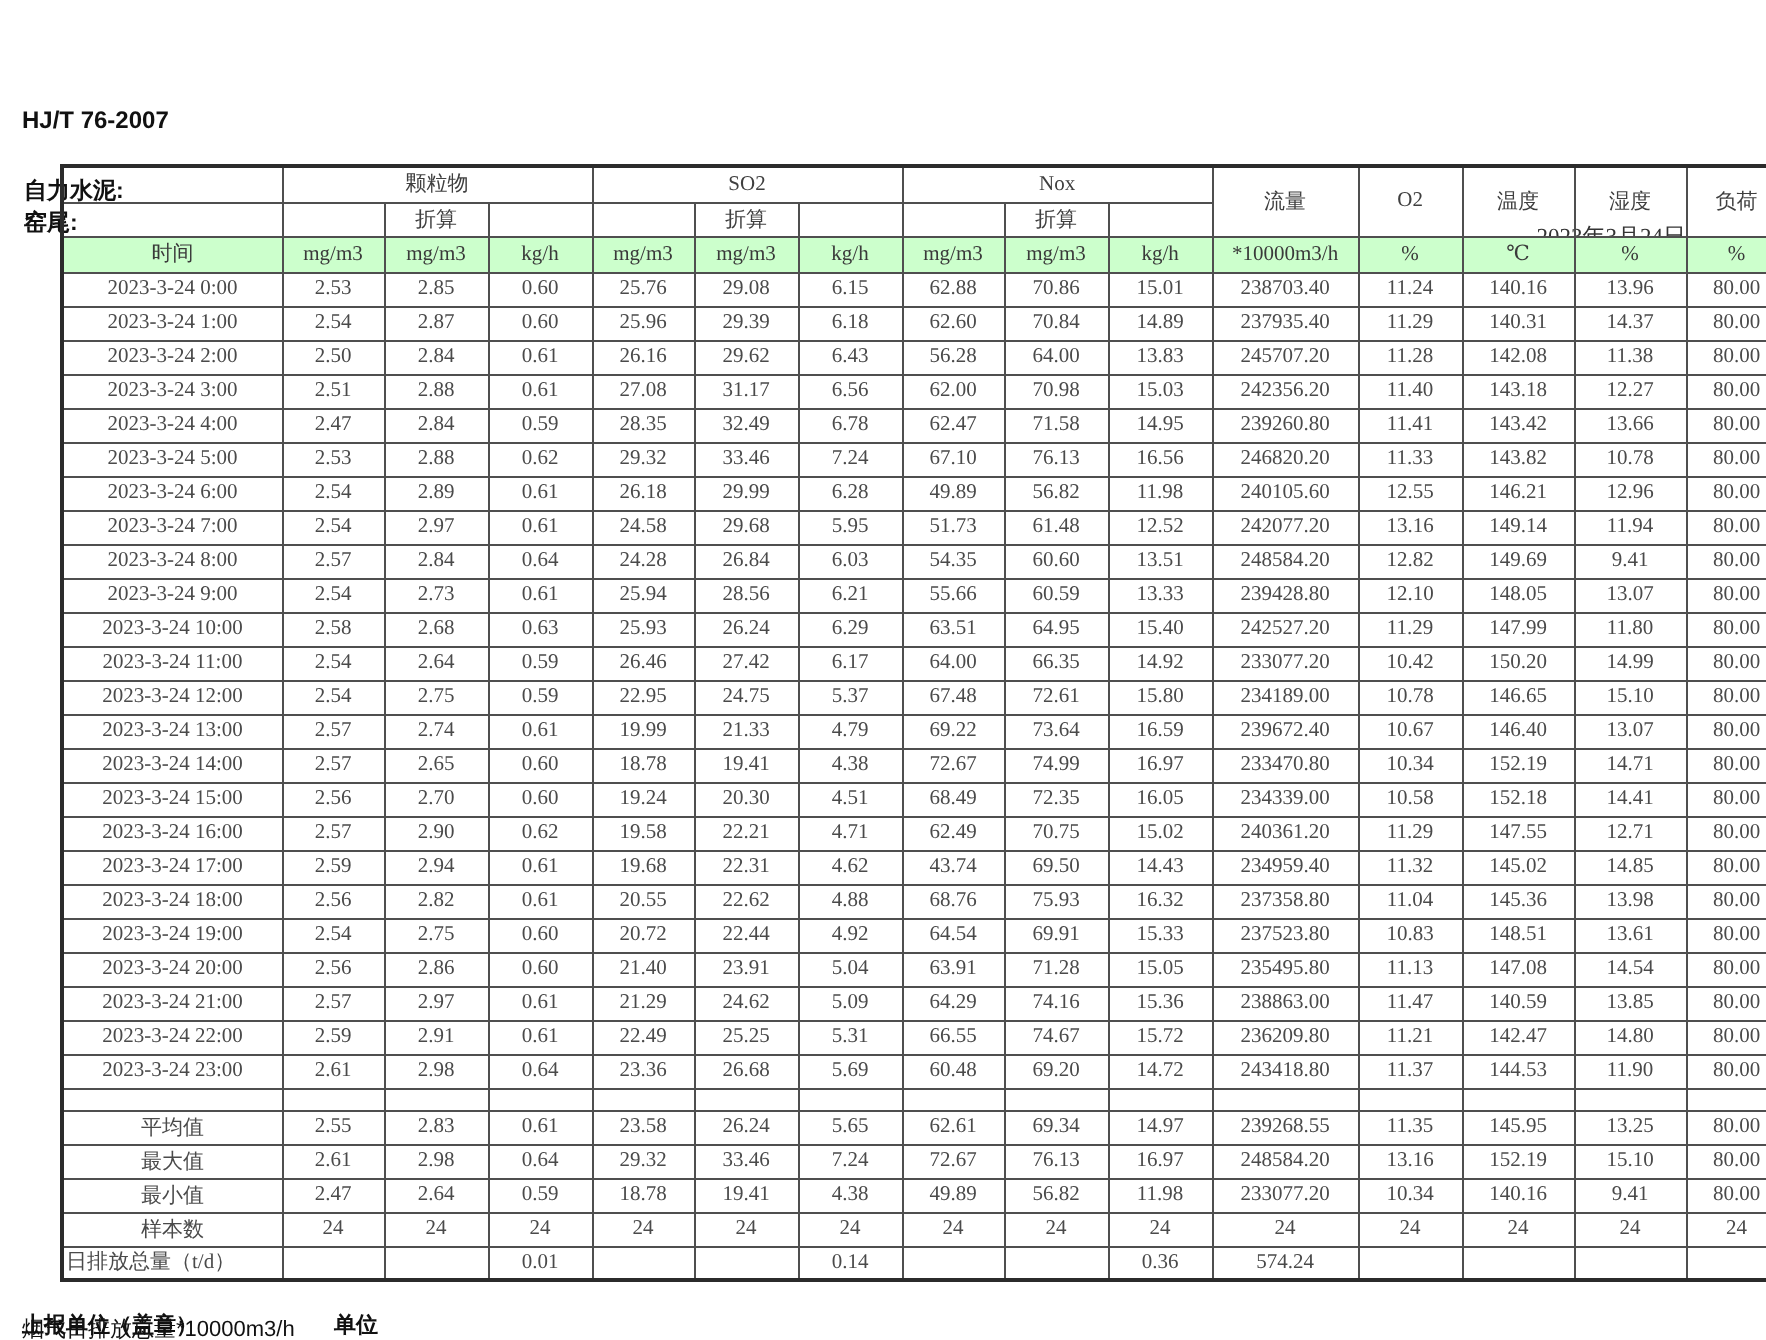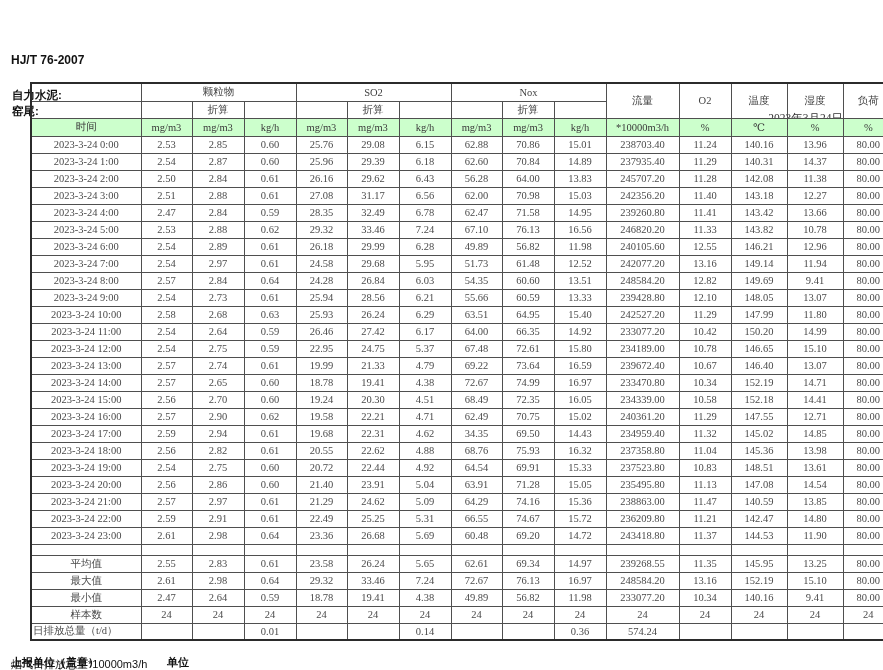--- a/index.html
+++ b/index.html
@@ -403,21 +403,21 @@
           <td>80.00</td>
         </tr>
         <tr>
           <td>2023-3-24 17:00</td>
           <td>2.59</td>
           <td>2.94</td>
           <td>0.61</td>
           <td>19.68</td>
           <td>22.31</td>
           <td>4.62</td>
-          <td>34.35</td>
+          <td>43.74</td>
           <td>69.50</td>
           <td>14.43</td>
           <td>234959.40</td>
           <td class="o2cell">11.32</td>
           <td>145.02</td>
           <td>14.85</td>
           <td>80.00</td>
         </tr>
         <tr>
           <td>2023-3-24 18:00</td>

